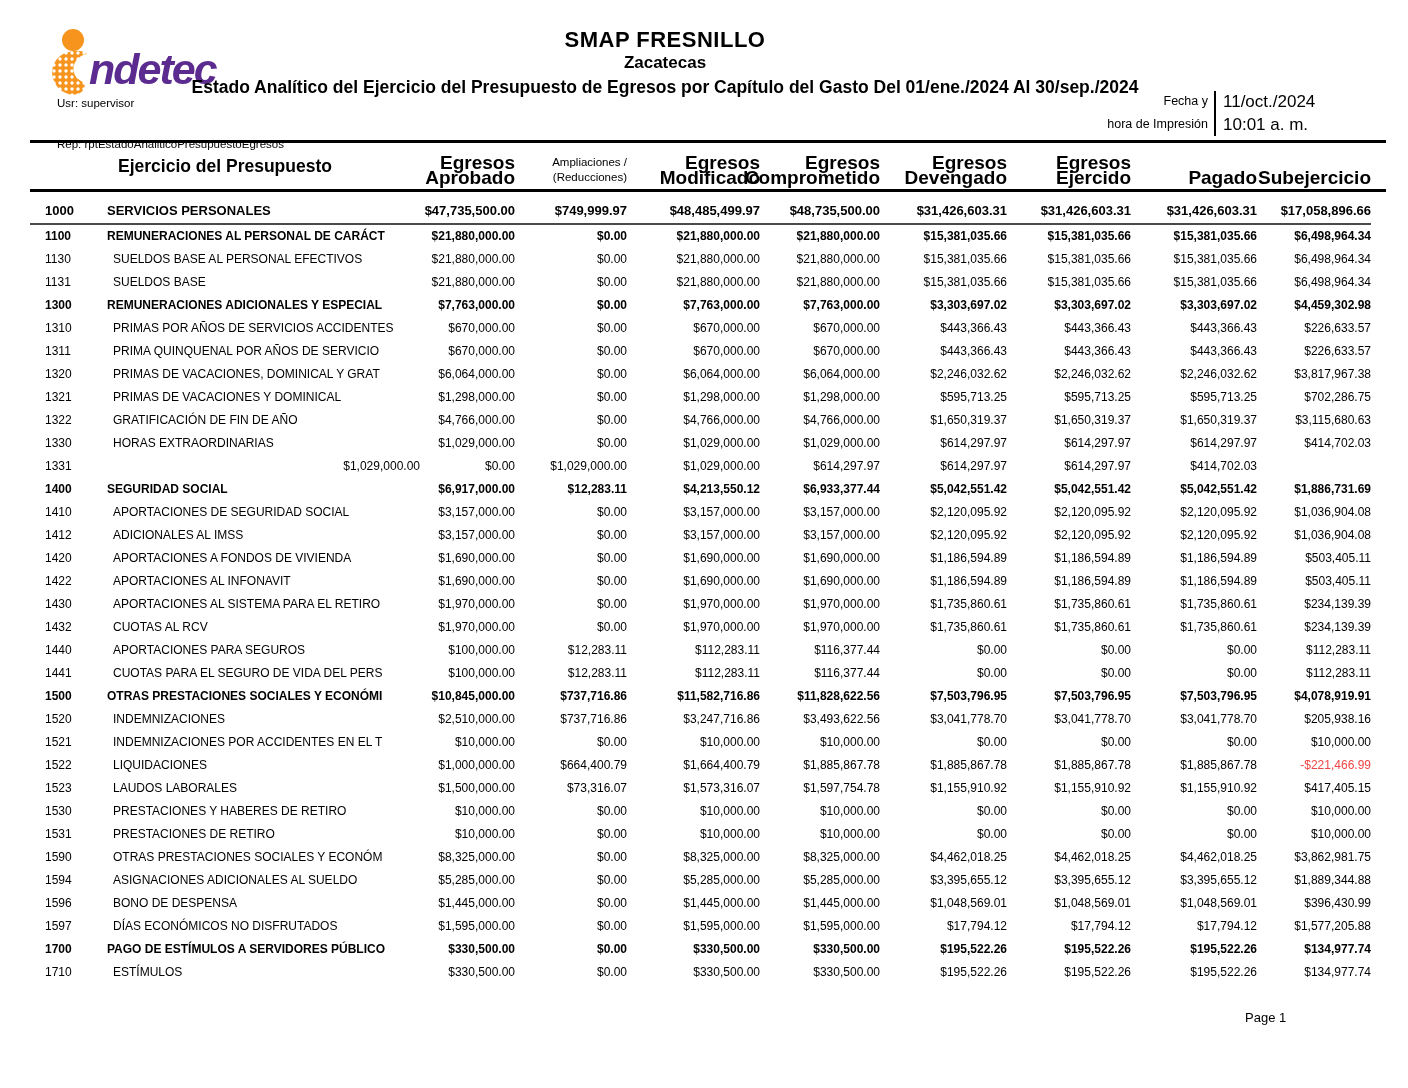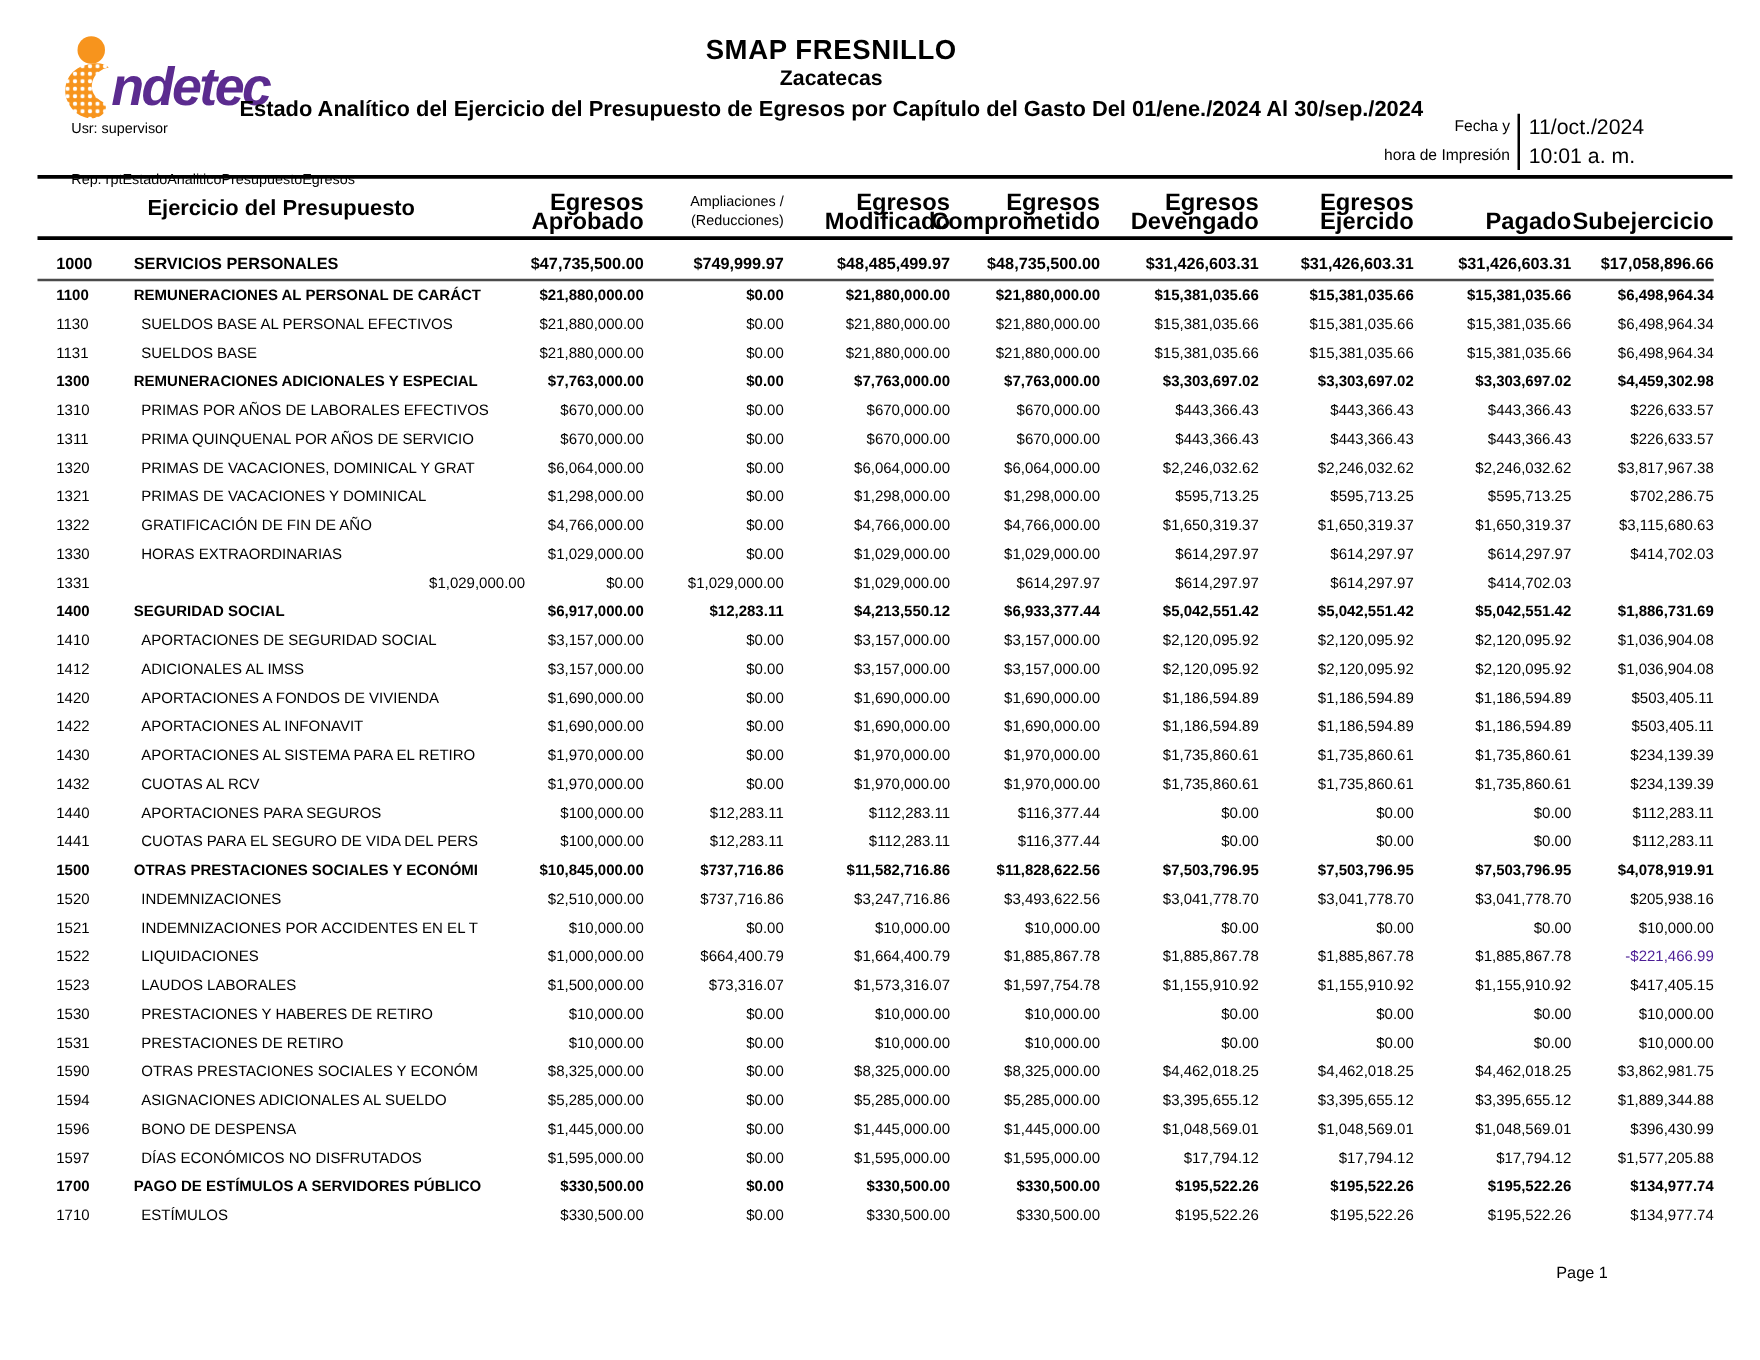--- a/index.html
+++ b/index.html
@@ -44,21 +44,21 @@
   }
 
   #rows { top:200px; }
   .row { height:23px; line-height:23px; font-size:12px; }
   .row.chapter { height:25px; line-height:21px; font-size:13px; font-weight:bold; border-bottom:2px solid #4a4a4a; box-sizing:border-box; }
   .row.concept { font-weight:bold; }
   .c-code  { padding-left:15px; }
   .c-label { padding-left:7px; overflow:hidden; white-space:nowrap; }
   .row.detail .c-label { padding-left:13px; }
   .c-val   { text-align:right; overflow:hidden; white-space:nowrap; }
-  .neg { color:#4c1d95; }
+  .neg { color:#ef4444; }
 
   #page-num { left:1245px; top:1010px; font-size:13px; }
 
   #logo { left:45px; top:26px; }
 </style>
 </head>
 <body>
 
 <svg id="logo" class="abs" width="180" height="78" viewBox="0 0 180 78">
   <defs>
@@ -183,21 +183,21 @@
       <div class="c-val">$0.00</div>
       <div class="c-val">$7,763,000.00</div>
       <div class="c-val">$7,763,000.00</div>
       <div class="c-val">$3,303,697.02</div>
       <div class="c-val">$3,303,697.02</div>
       <div class="c-val">$3,303,697.02</div>
       <div class="c-val">$4,459,302.98</div>
     </div>
     <div class="row grid-cols detail">
       <div class="c-code">1310</div>
-      <div class="c-label">PRIMAS POR AÑOS DE LABORALES EFECTIVOS</div>
+      <div class="c-label">PRIMAS POR AÑOS DE SERVICIOS ACCIDENTES</div>
       <div class="c-val">$670,000.00</div>
       <div class="c-val">$0.00</div>
       <div class="c-val">$670,000.00</div>
       <div class="c-val">$670,000.00</div>
       <div class="c-val">$443,366.43</div>
       <div class="c-val">$443,366.43</div>
       <div class="c-val">$443,366.43</div>
       <div class="c-val">$226,633.57</div>
     </div>
     <div class="row grid-cols detail">

